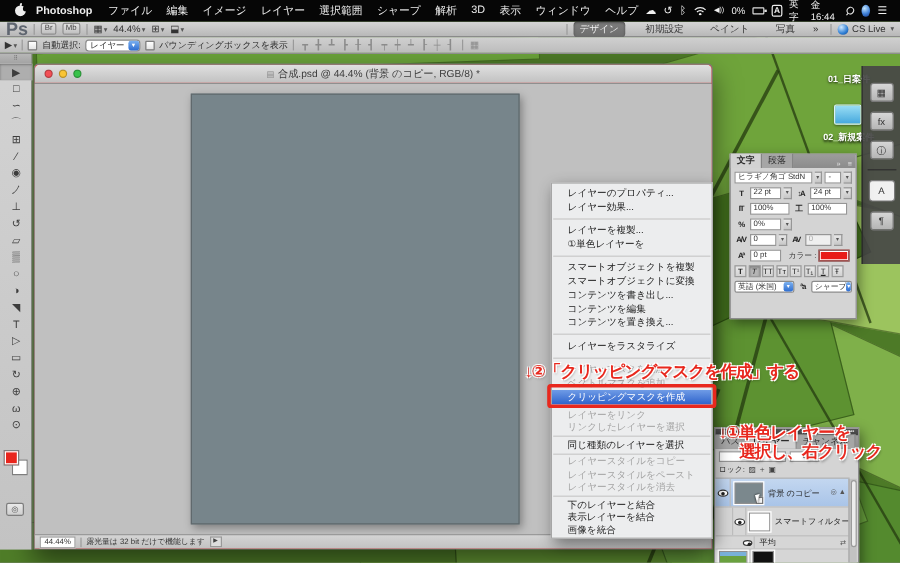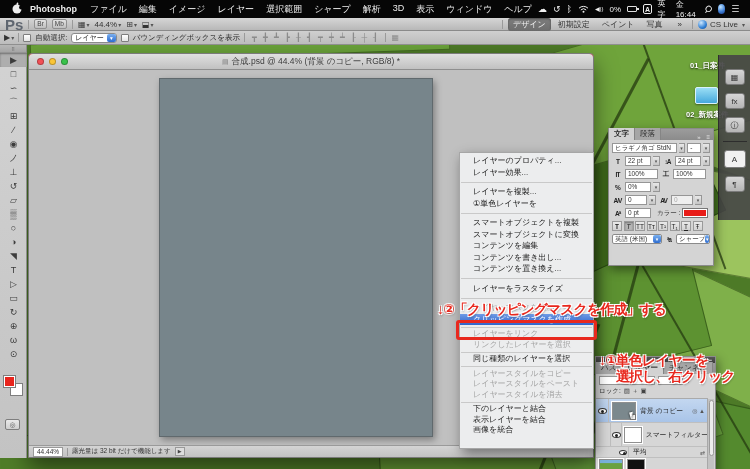--- a/index.html
+++ b/index.html
@@ -226,21 +226,21 @@
     <span class="absep"></span>
     <span class="abbtn">Br</span>
     <span class="abbtn">Mb</span>
     <span class="absep"></span>
     <span><span>▦</span><span class="dd">▾</span></span>
     <span><span>44.4%</span><span class="dd">▾</span></span>
     <span><span>⊞</span><span class="dd">▾</span></span>
     <span><span>⬓</span><span class="dd">▾</span></span>
     <span style="margin-left:auto"></span>
     <span class="absep"></span>
-    <nav id="workspaces" style="display:flex;align-items:flex-start;gap:2px">
+    <nav id="workspaces" style="display:flex;align-items:flex-start;gap:12px">
         <span class="ws active">デザイン</span>
         <span class="ws">初期設定</span>
         <span class="ws">ペイント</span>
         <span class="ws">写真</span>
       </nav>
     <span class="ws">»</span>
     <span class="absep"></span>
     <span class="cslive">
       <span class="csglobe"></span>
       <span>CS Live</span>
@@ -497,27 +497,28 @@
 
   <div class="ctxmenu" id="ctxmenu">
       <div class="ctx-item">レイヤーのプロパティ...</div>
       <div class="ctx-item">レイヤー効果...</div>
       <div class="ctx-sep"></div>
       <div class="ctx-item">レイヤーを複製...</div>
       <div class="ctx-item">①単色レイヤーを</div>
       <div class="ctx-sep"></div>
       <div class="ctx-item">スマートオブジェクトを複製</div>
       <div class="ctx-item">スマートオブジェクトに変換</div>
+      <div class="ctx-item">コンテンツを書き出し...</div>
       <div class="ctx-item">コンテンツを編集</div>
-      <div class="ctx-item">コンテンツを書き出し...</div>
       <div class="ctx-item">コンテンツを置き換え...</div>
       <div class="ctx-sep"></div>
       <div class="ctx-item">レイヤーをラスタライズ</div>
       <div class="ctx-sep"></div>
       <div class="ctx-item disabled">レイヤーマスクを追加</div>
+      <div class="ctx-item disabled">ベクトルマスクを追加</div>
       <div class="ctx-item selected">クリッピングマスクを作成</div>
       <div class="ctx-sep sm"></div>
       <div class="ctx-item sm disabled">レイヤーをリンク</div>
       <div class="ctx-item sm disabled">リンクしたレイヤーを選択</div>
       <div class="ctx-sep sm"></div>
       <div class="ctx-item sm">同じ種類のレイヤーを選択</div>
       <div class="ctx-sep sm"></div>
       <div class="ctx-item sm disabled">レイヤースタイルをコピー</div>
       <div class="ctx-item sm disabled">レイヤースタイルをペースト</div>
       <div class="ctx-item sm disabled">レイヤースタイルを消去</div>

